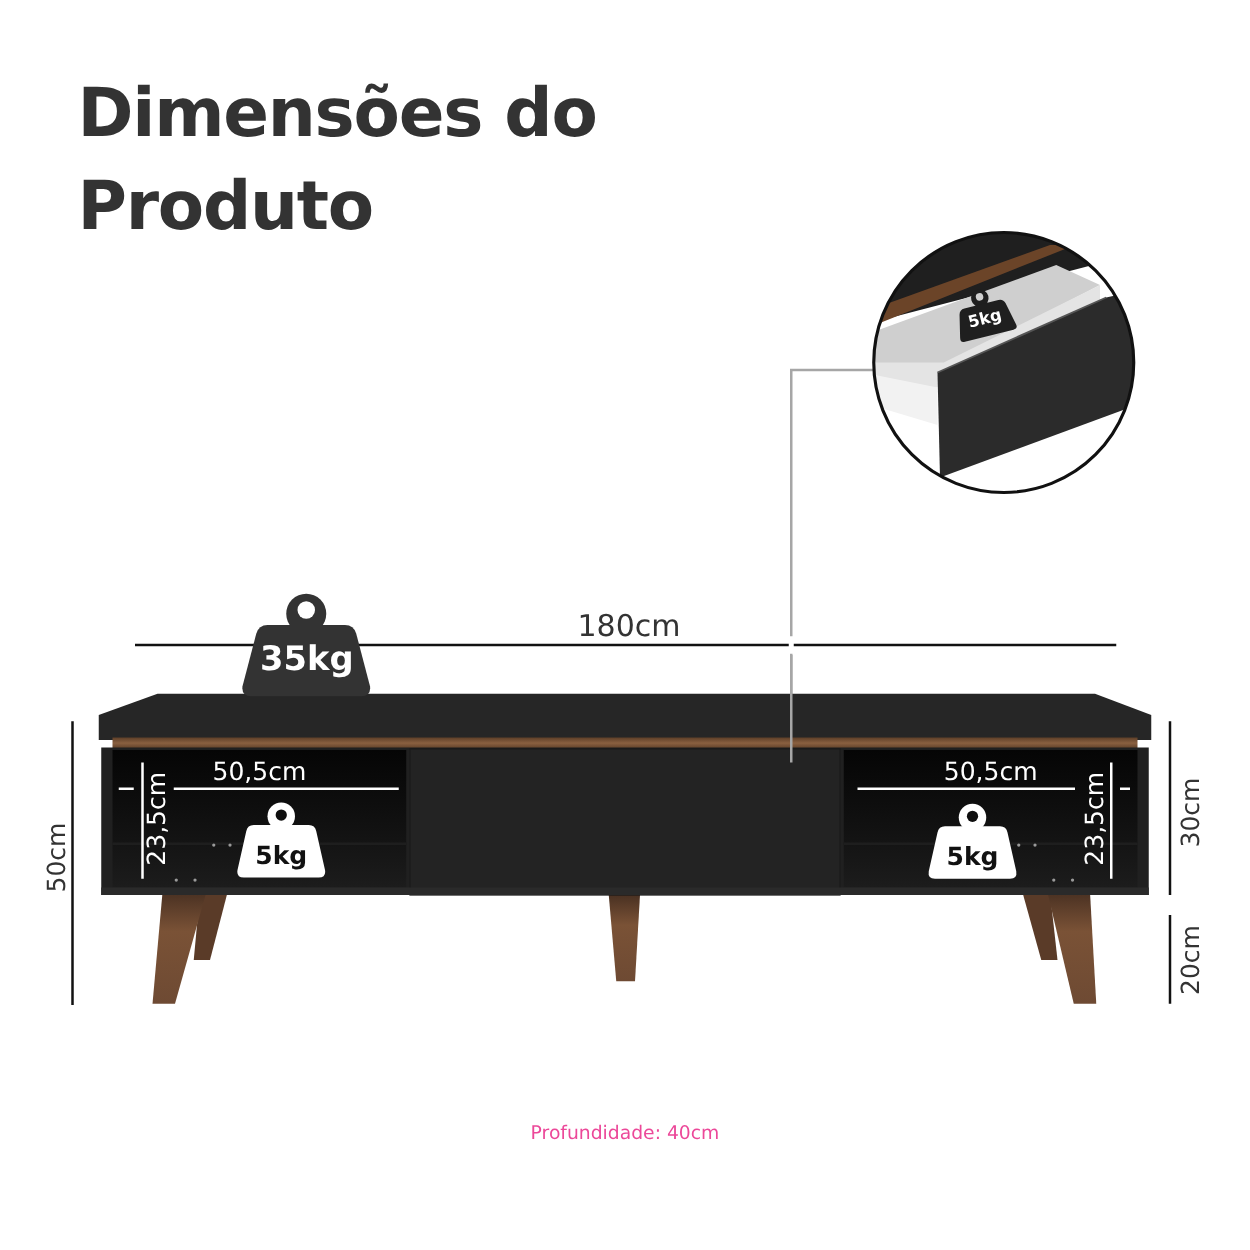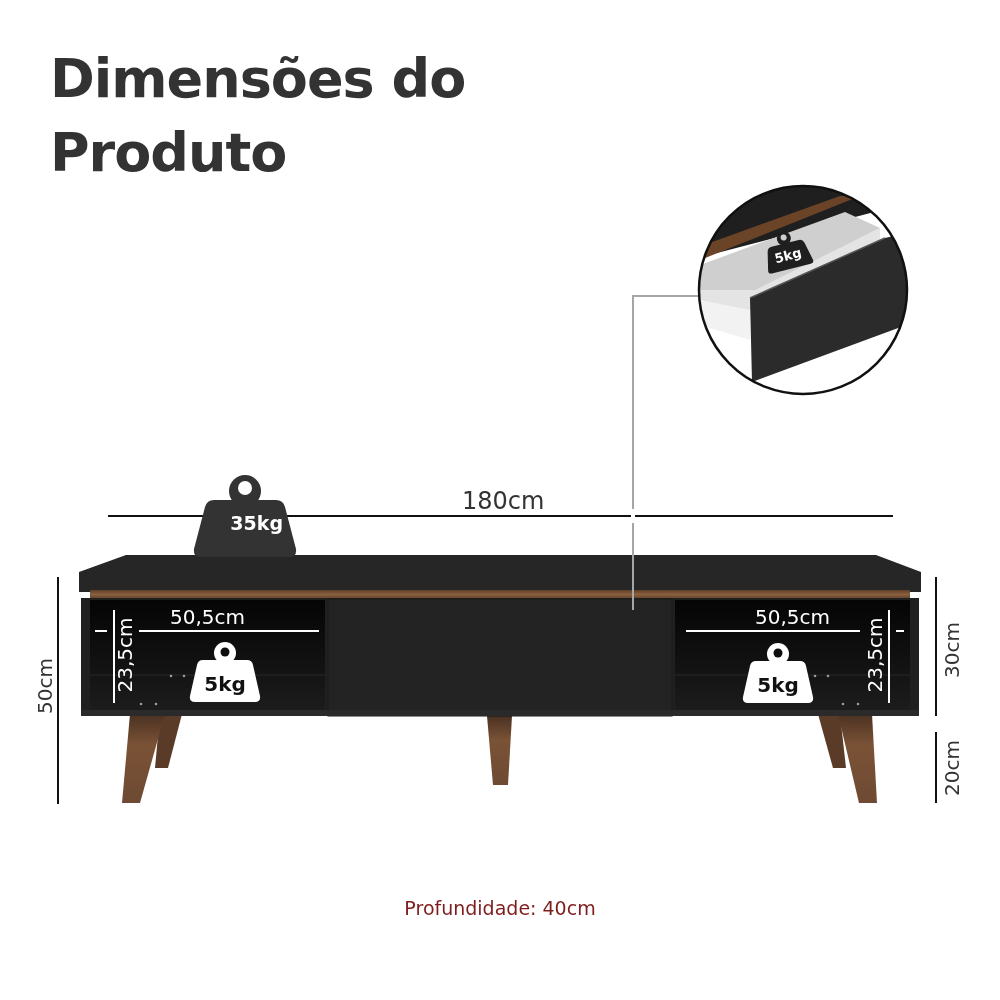--- a/index.html
+++ b/index.html
@@ -1,24 +1,24 @@
 <!DOCTYPE html>
 <html><head>
   <meta charset="utf-8">
   <style>
     html, body { margin: 0; padding: 0; background: #ffffff; }
     body { width: 1000px; height: 1000px; position: relative; overflow: hidden; font-family: "Liberation Sans", sans-serif; color: #333333; }
-    .title { position: absolute; left: 50px; top: 42px; font-family: "DejaVu Sans", sans-serif; font-weight: bold; font-size: 54px; line-height: 74px; color: #333333; letter-spacing: -1px; margin: 0; }
+    .title { position: absolute; left: 50px; top: 42px; font-family: "DejaVu Sans", sans-serif; font-weight: bold; font-size: 54px; line-height: 74px; color: #333333; letter-spacing: -1px; margin: 12px; }
     .abs { position: absolute; }
     .dim-text { font-family: "DejaVu Sans", sans-serif; color: #333333; font-size: 20px; }
     .dim-white { font-family: "DejaVu Sans", sans-serif; color: #ffffff; font-size: 20px; }
     .vtext { transform: rotate(-90deg); transform-origin: center center; white-space: nowrap; }
     .weight-label { font-family: "DejaVu Sans", sans-serif; font-weight: bold; }
     svg { position: absolute; left: 0; top: 0; }
-    .footer { position: absolute; left: 0; width: 1000px; top: 897px; text-align: center; font-family: "DejaVu Sans", sans-serif; font-size: 19px; color: #7f1d1d; }
+    .footer { position: absolute; left: 0; width: 1000px; top: 897px; text-align: center; font-family: "DejaVu Sans", sans-serif; font-size: 15px; color: #ec4899; }
   </style>
 </head>
 <body>
 
 <h1 class="title">
   <span>Dimensões do</span><br>
   <span>Produto</span>
 </h1>
 
 <svg width="1000" height="1000" viewBox="0 0 1000 1000">
@@ -142,21 +142,21 @@
         <circle cx="788" cy="237" r="3" fill="#d0d0d0"></circle>
         <path d="M774 243 H802 Q806 243 807 247 L811 265 Q812 269 808 269 H768 Q764 269 765 265 L769 247 Q770 243 774 243 Z" fill="#1f1f1f"></path>
       </g>
     </g>
     <circle cx="803" cy="290" r="104" fill="none" stroke="#111111" stroke-width="2.5"></circle>
   </g>
 </svg>
 
 <div class="abs dim-text" style="left:462px; top:487px; font-size:24px;">180cm</div>
 
-<div class="abs weight-label" style="left:208px; top:512px; font-size:19px; color:#ffffff; width:75px; text-align:right;">35kg</div>
+<div class="abs weight-label" style="left:208px; top:512px; font-size:27px; color:#ffffff; width:75px; text-align:left;">35kg</div>
 
 <div class="abs dim-white" style="left:170px; top:605px;">50,5cm</div>
 <div class="abs dim-white" style="left:755px; top:605px;">50,5cm</div>
 
 <div class="abs dim-white vtext" style="left:85px; top:643px; width:80px; text-align:center;">23,5cm</div>
 <div class="abs dim-white vtext" style="left:835px; top:643px; width:80px; text-align:center;">23,5cm</div>
 
 <div class="abs weight-label" style="left:195px; top:672px; font-size:20px; color:#111111; width:60px; text-align:center;">5kg</div>
 <div class="abs weight-label" style="left:748px; top:673px; font-size:20px; color:#111111; width:60px; text-align:center;">5kg</div>
 

